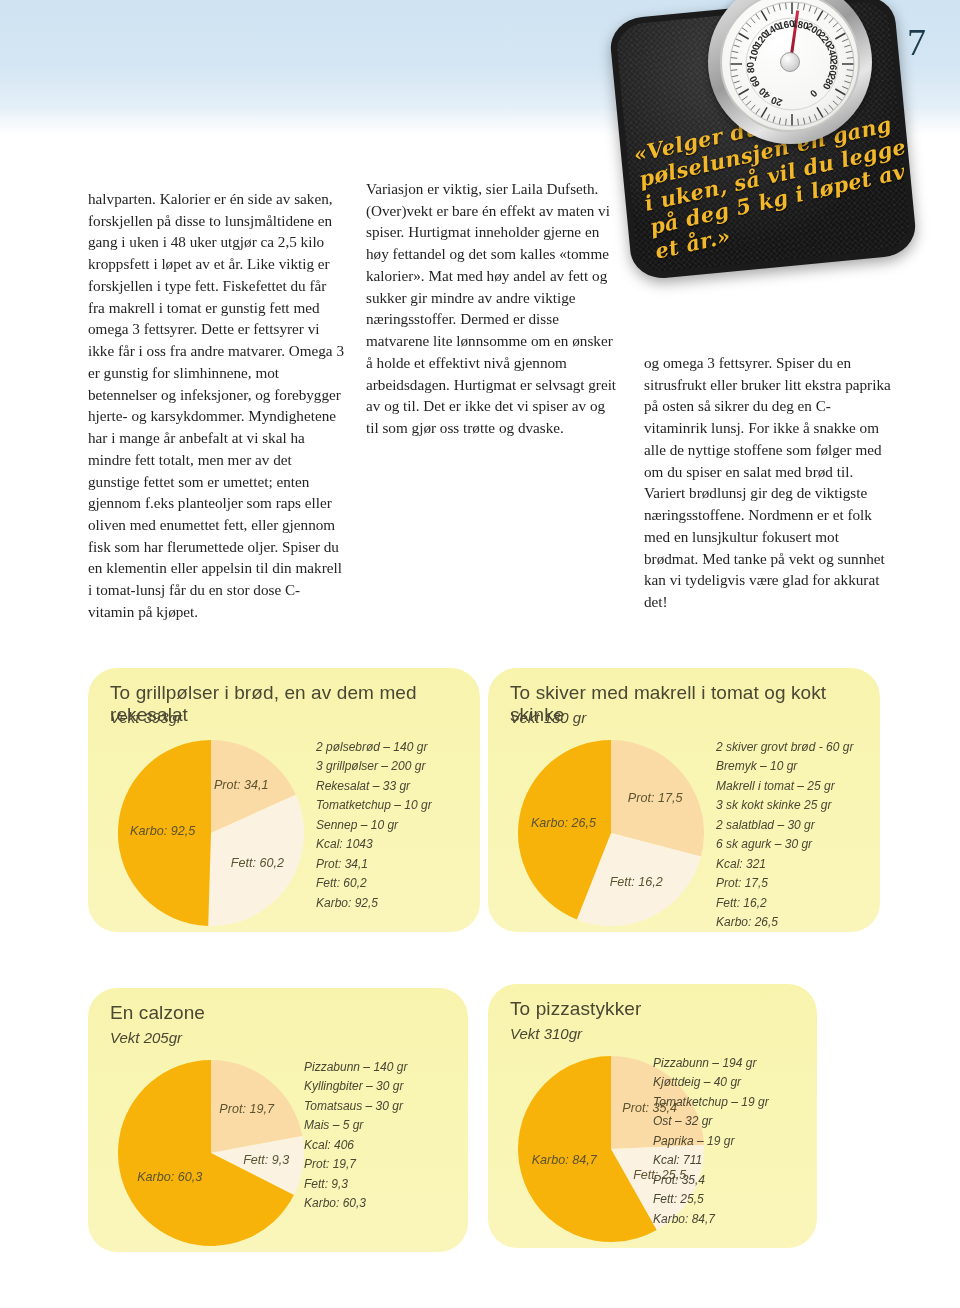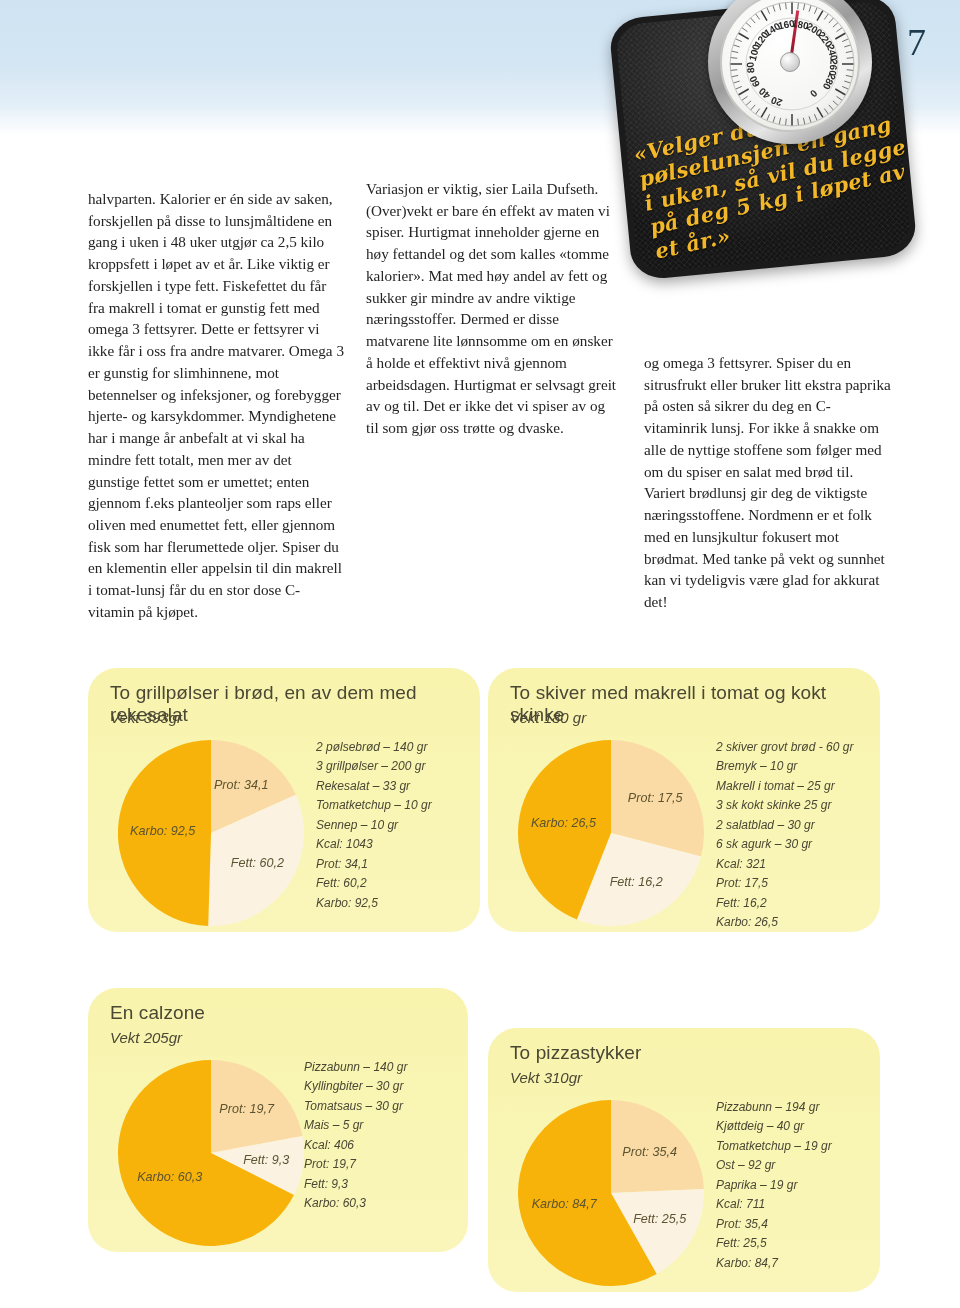--- a/index.html
+++ b/index.html
@@ -135,21 +135,21 @@
   
   .panel {
     position: absolute;
     background: #f7f3ab;
     background: linear-gradient(180deg,#f8f4ae 0%,#f9f5b4 55%,#faf6bb 100%);
     border-radius: 29px;
   }
   .p1 { left: 88px;  top: 668px;  width: 392px; height: 264px; }
   .p2 { left: 488px; top: 668px;  width: 392px; height: 264px; }
   .p3 { left: 88px;  top: 988px;  width: 380px; height: 264px; }
-  .p4 { left: 488px; top: 1028px;  width: 392px; height: 264px; }
+  .p4 { left: 488px; top: 984px;  width: 329px; height: 264px; }
 
   .panel-title {
     position: absolute; left: 22px; top: 14px;
     font-family: "Liberation Sans", sans-serif;
     font-size: 19px; color: #4a4734; font-weight: 400;
     letter-spacing: .1px;
   }
   .panel-weight {
     position: absolute; left: 22px; top: 41px;
     font-family: "Liberation Sans", sans-serif;
@@ -366,21 +366,21 @@
     <div class="panel-weight">Vekt 310gr</div>
     <div class="pie-wrap"><svg width="186" height="186" viewBox="0 0 186 186">
           <path d="M 93 93 L 93.00 0.00 A 93 93 0 0 1 185.91 88.99 Z" fill="#fbdba5"></path>
           <path d="M 93 93 L 185.91 88.99 A 93 93 0 0 1 138.69 174.00 Z" fill="#fcf2e2"></path>
           <path d="M 93 93 L 138.69 174.00 A 93 93 0 1 1 93.00 0.00 Z" fill="#f7b30a"></path>
         </svg><div class="slice-label" style="left: 46.2254px; top: 97.2812px; transform: translateX(-50%);">Karbo: 84,7</div><div class="slice-label" style="left: 131.596px; top: 44.7013px; transform: translateX(-50%);">Prot:  35,4</div><div class="slice-label" style="left: 141.779px; top: 112.097px; transform: translateX(-50%);">Fett: 25,5</div></div>
     <div class="ingredients">
         <div>Pizzabunn – 194 gr</div>
         <div>Kjøttdeig – 40 gr</div>
         <div>Tomatketchup – 19 gr</div>
-        <div>Ost – 92 gr</div>
+        <div>Ost – 32 gr</div>
         <div>Paprika – 19 gr</div>
         <div>Kcal: 711</div>
         <div>Prot: 35,4</div>
         <div>Fett: 25,5</div>
         <div>Karbo: 84,7</div>
       </div>
   </div>
 
 </div>
 

